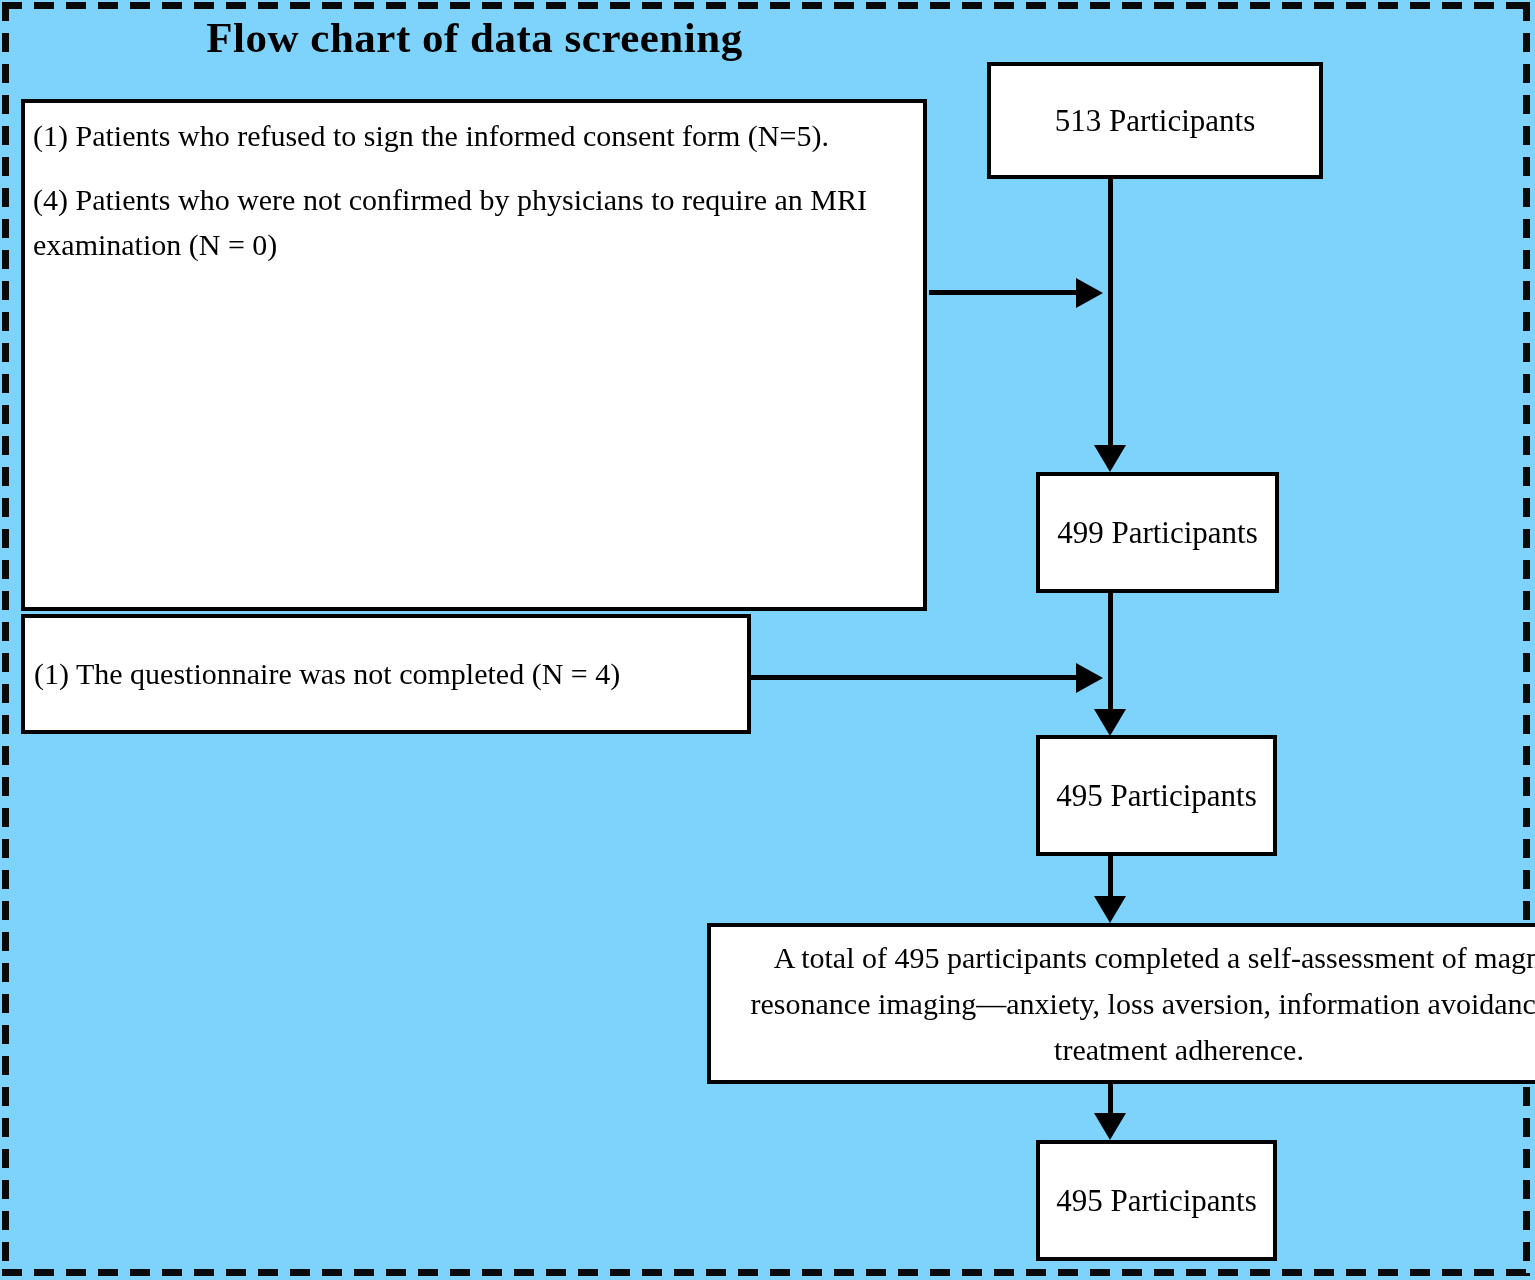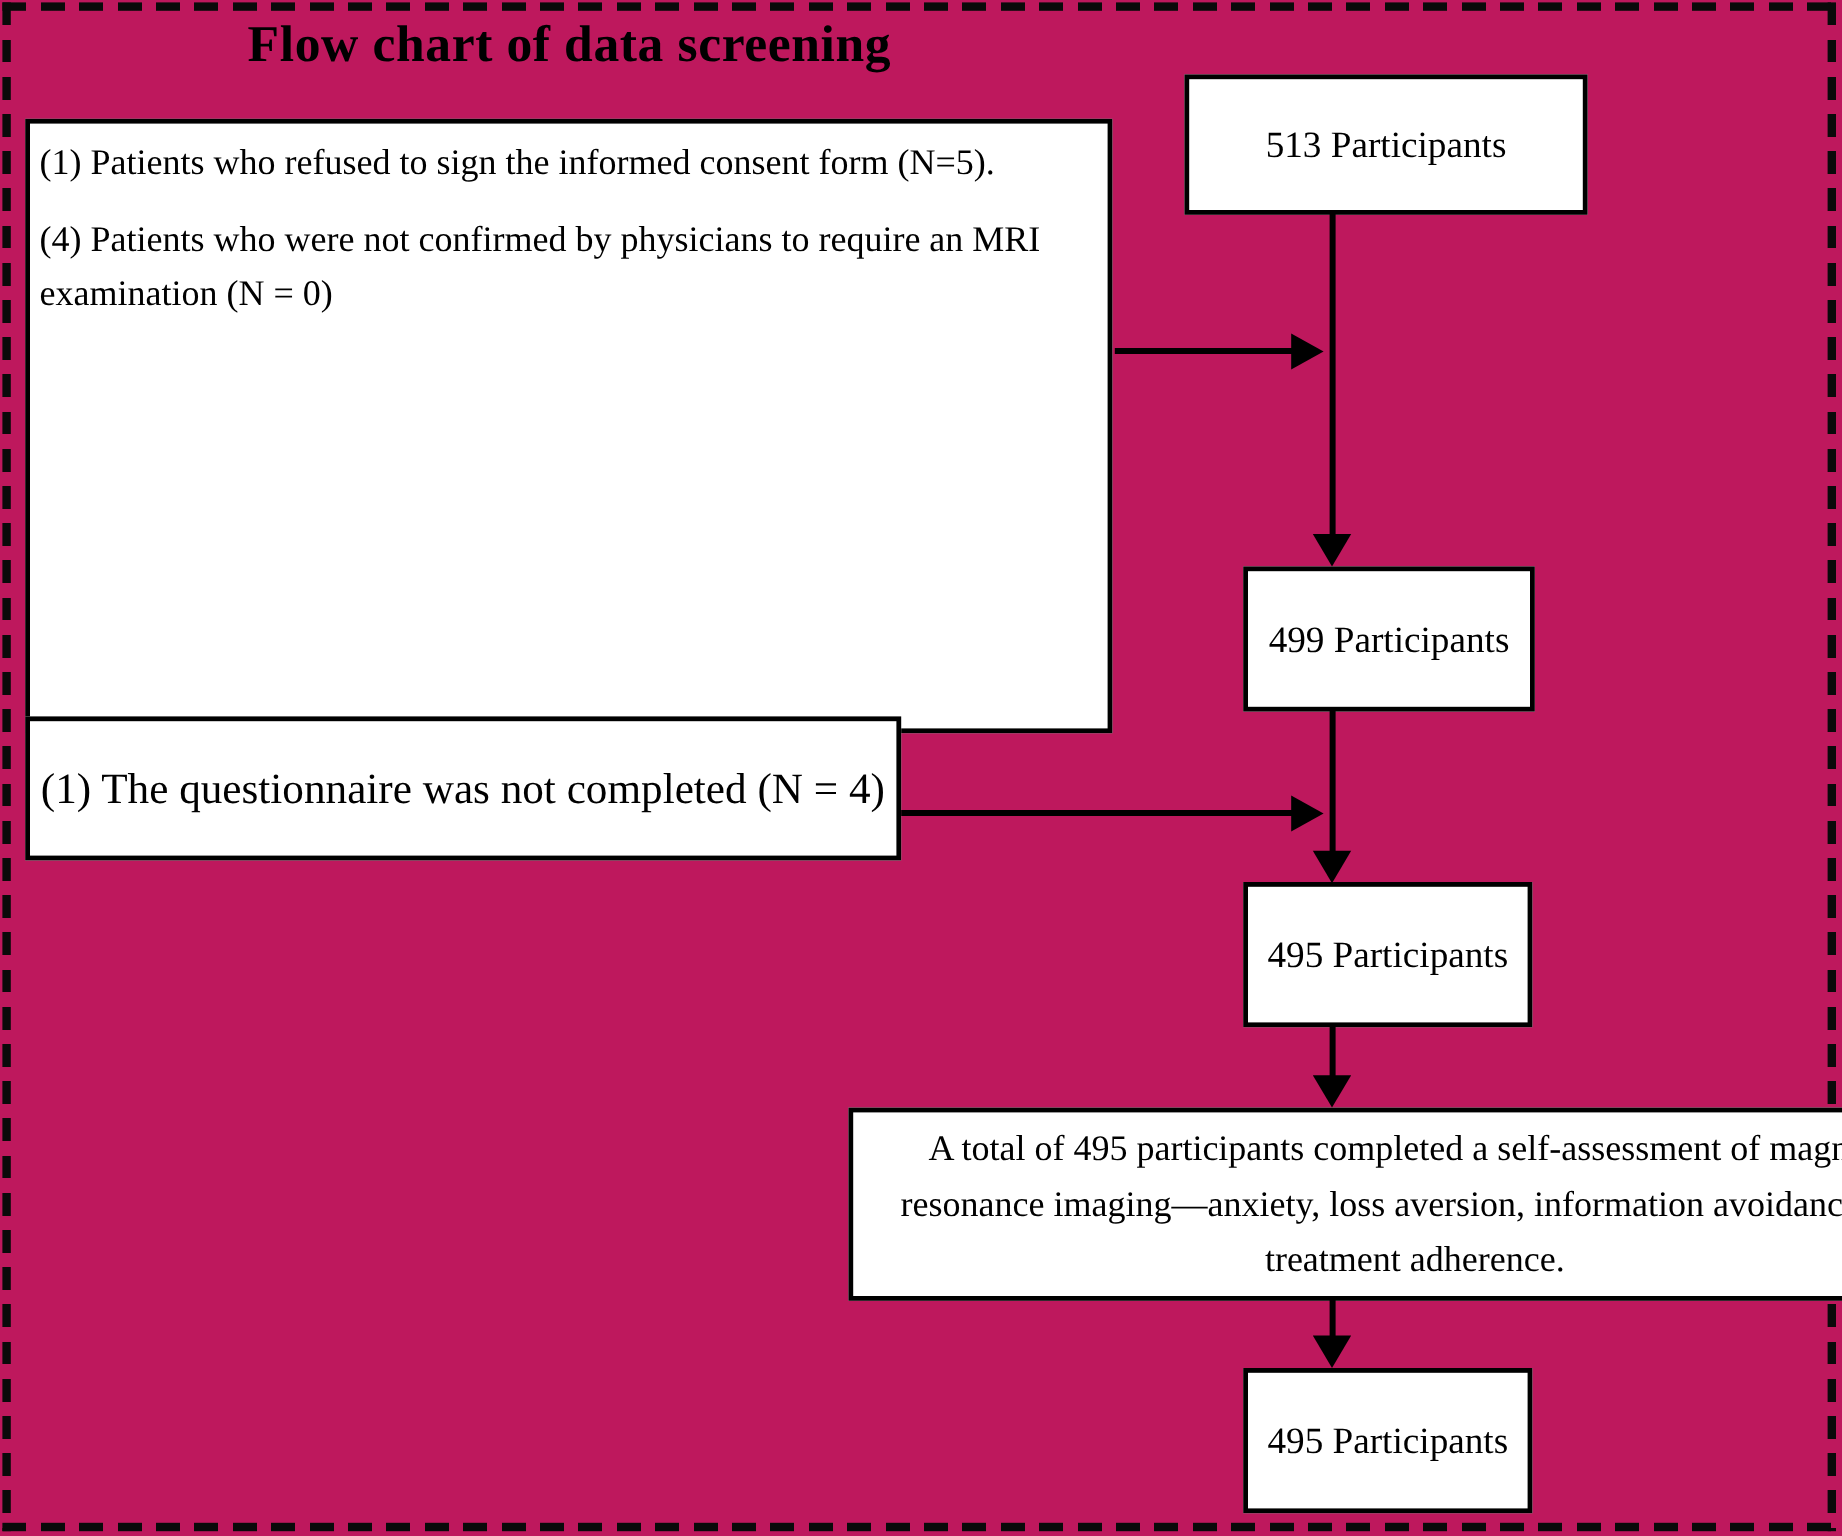--- a/index.html
+++ b/index.html
@@ -4,21 +4,21 @@
 <style>
   html, body {
     margin: 0;
     padding: 0;
     background: #ffffff;
   }
   .canvas {
     position: relative;
     width: 1535px;
     height: 1280px;
-    background: #be185d;
+    background: #7dd3fc;
     font-family: "Liberation Serif", "DejaVu Serif", serif;
     color: #000000;
     overflow: hidden;
     text-decoration: underline;
   }
 
   
   .dash-top, .dash-bottom {
     position: absolute;
     height: 7px;
@@ -64,27 +64,27 @@
     padding: 10px 10px 14px 8px;
     font-size: 30px;
     line-height: 45px;
   }
   .exclusion-top p {
     margin: 0 0 19px 0;
   }
 
   .exclusion-bottom {
     left: 21px;
-    top: 597px;
+    top: 614px;
     width: 730px;
     height: 120px;
     display: flex;
     align-items: center;
     padding-left: 9px;
-    font-size: 36px;
+    font-size: 30px;
   }
 
   .node {
     display: flex;
     align-items: center;
     justify-content: center;
     text-align: center;
     font-size: 31px;
     margin-left: 44px;
   }

